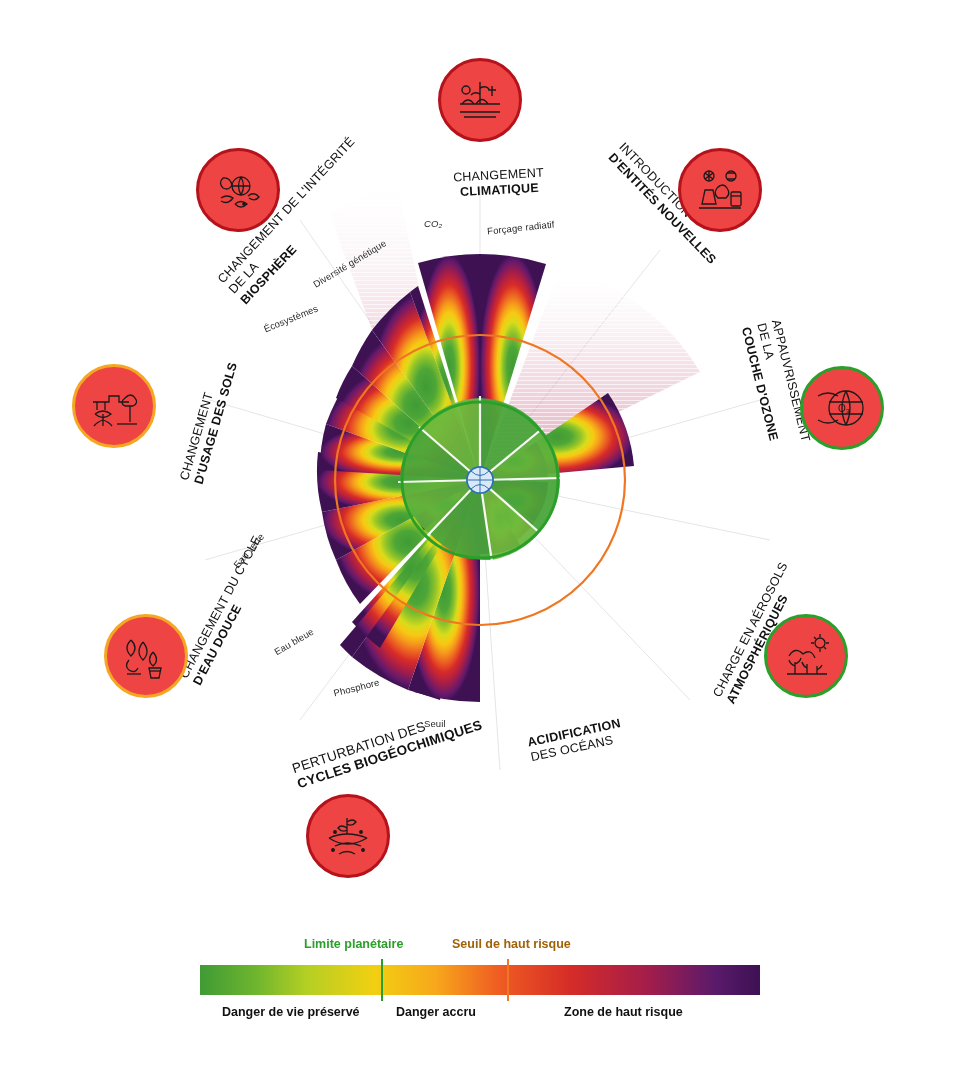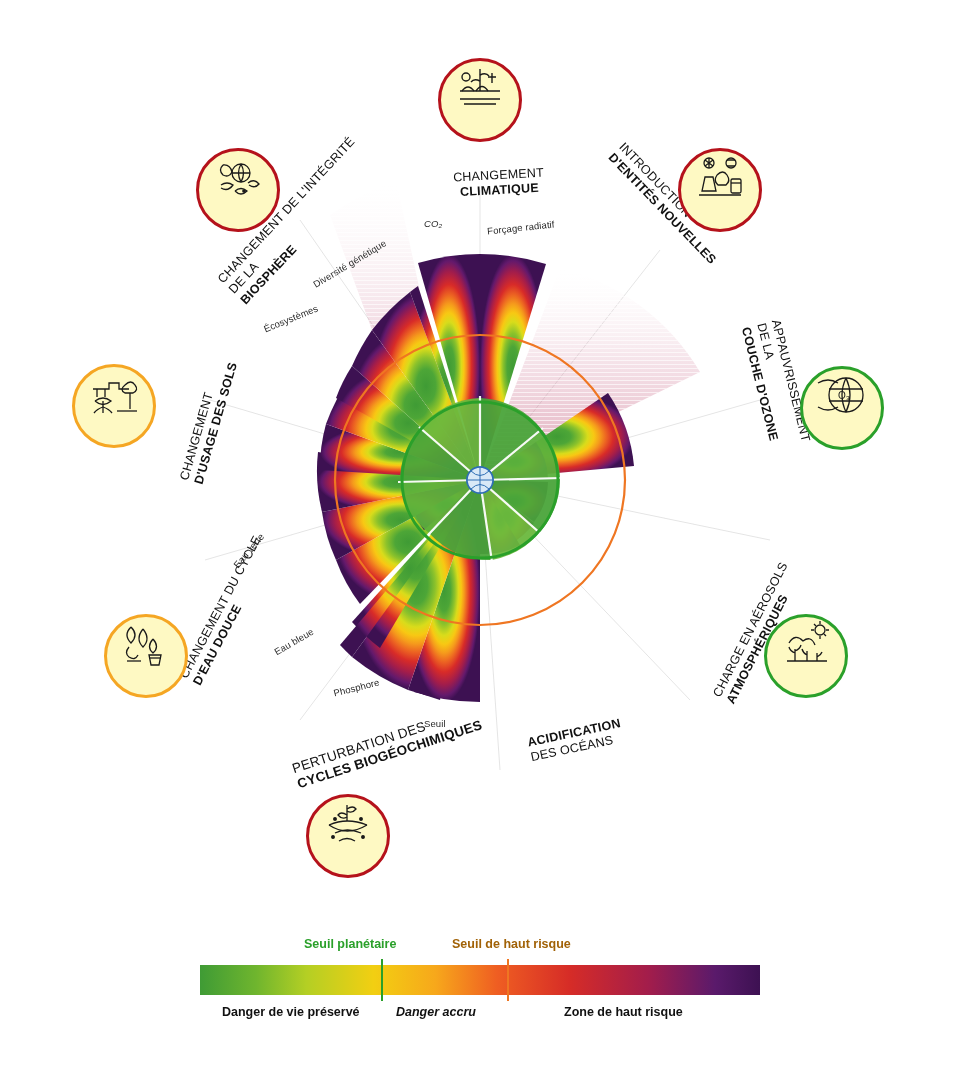--- a/index.html
+++ b/index.html
@@ -47,23 +47,24 @@
     letter-spacing: .1px;
   }
 
   
   .badge {
     position: absolute;
     width: 84px;
     height: 84px;
     border-radius: 50%;
     border: 3.5px solid #b5121b;
-    background: #fef9c3;
+    background: #ef4444;
     box-sizing: border-box;
     display: flex;
+    align-items: center;
     justify-content: center;
   }
   .badge.red    { border-color: #b5121b; }
   .badge.orange { border-color: #f5a623; }
   .badge.green  { border-color: #2aa02a; }
   .badge svg { display: block; }
 
   
   #legend {
     position: absolute;
@@ -111,21 +112,21 @@
 
   .legend-bottom-label {
     position: absolute;
     top: 70px;
     font-size: 12.5px;
     font-weight: 700;
     color: #111;
     white-space: nowrap;
   }
   .lb1 { left: 22px; }
-  .lb2 { left: 196px; font-style: italic; }
+  .lb2 { left: 196px; }
   .lb3 { left: 364px; }
 </style>
 </head>
 <body>
 
 <div id="figure">
 
   <svg width="960" height="930" viewBox="0 0 960 930" style="position:absolute;left:0;top:0;">
     <defs>
 
@@ -443,21 +444,21 @@
       <path d="M34 9 h8 M34 15 h8"></path>
       <path d="M12 26 h8 l3 14 h-14 z"></path>
       <path d="M24 24 q6 -6 10 0 q4 6 -1 10 h-8 q-5 -4 -1 -10"></path>
       <rect x="38" y="28" width="10" height="14" rx="1.5"></rect>
       <path d="M38 32 h10"></path>
       <path d="M6 44 h42"></path>
     </svg>
   </div>
 
   <div id="legend">
-    <div class="legend-top-label green">Seuil planétaire</div>
+    <div class="legend-top-label green">Limite planétaire</div>
     <div class="legend-top-label orange">Seuil de haut risque</div>
 
     <div class="legend-bar"></div>
     <div class="legend-tick green"></div>
     <div class="legend-tick orange"></div>
 
     <div class="legend-bottom-label lb1">Danger de vie préservé</div>
     <div class="legend-bottom-label lb2">Danger accru</div>
     <div class="legend-bottom-label lb3">Zone de haut risque</div>
   </div>

